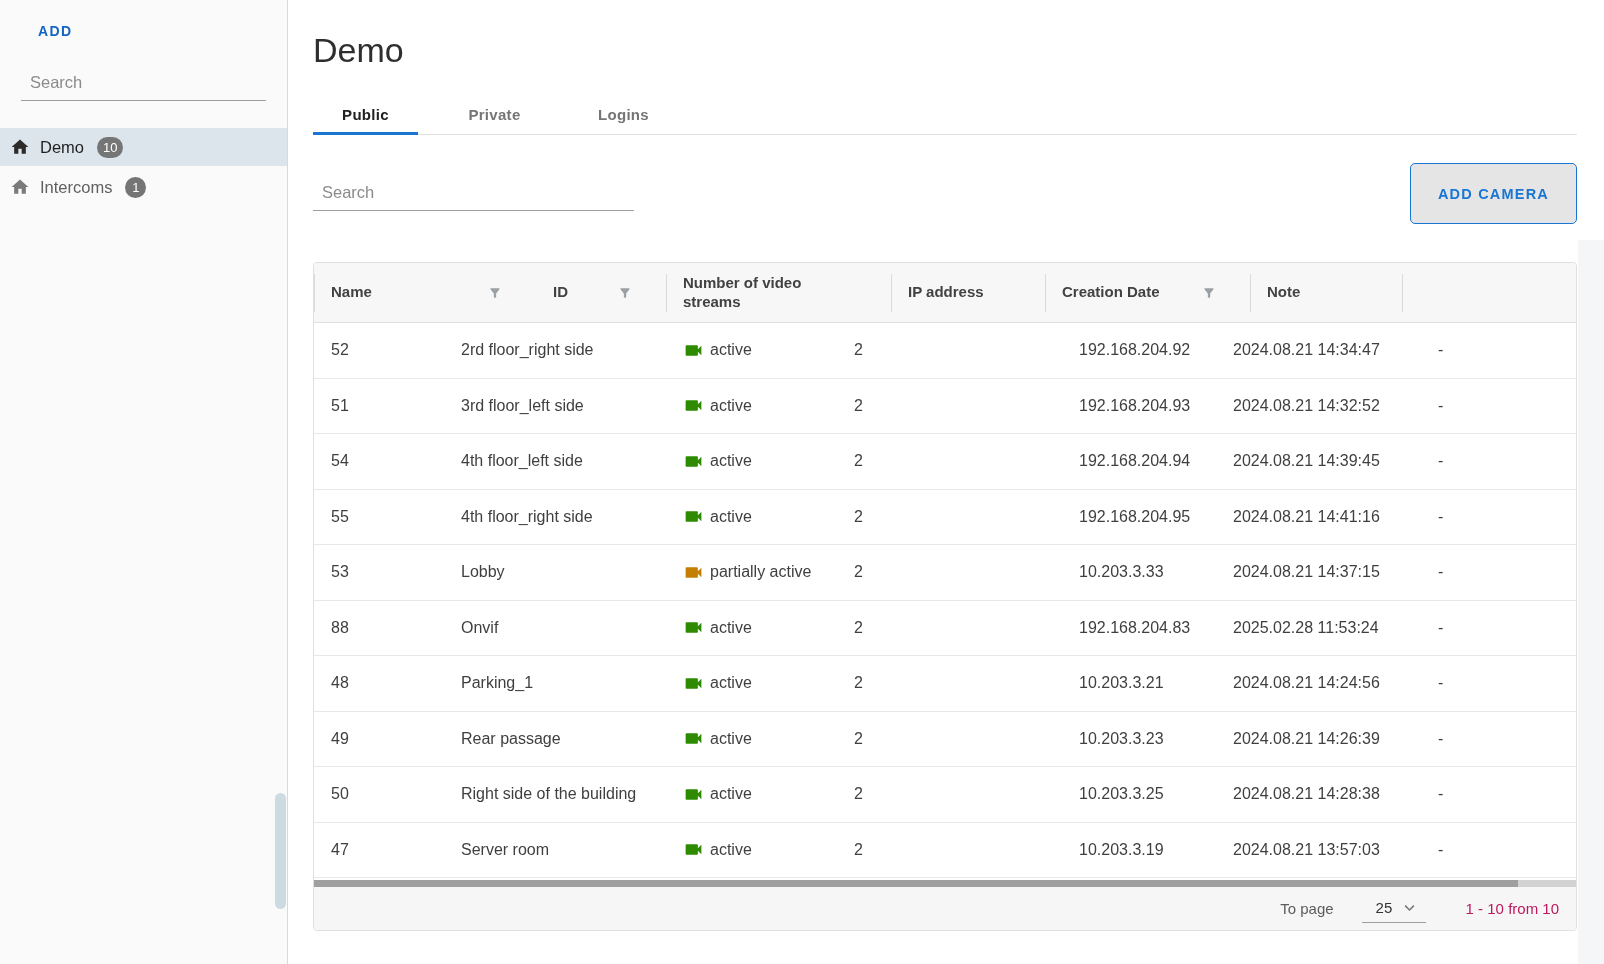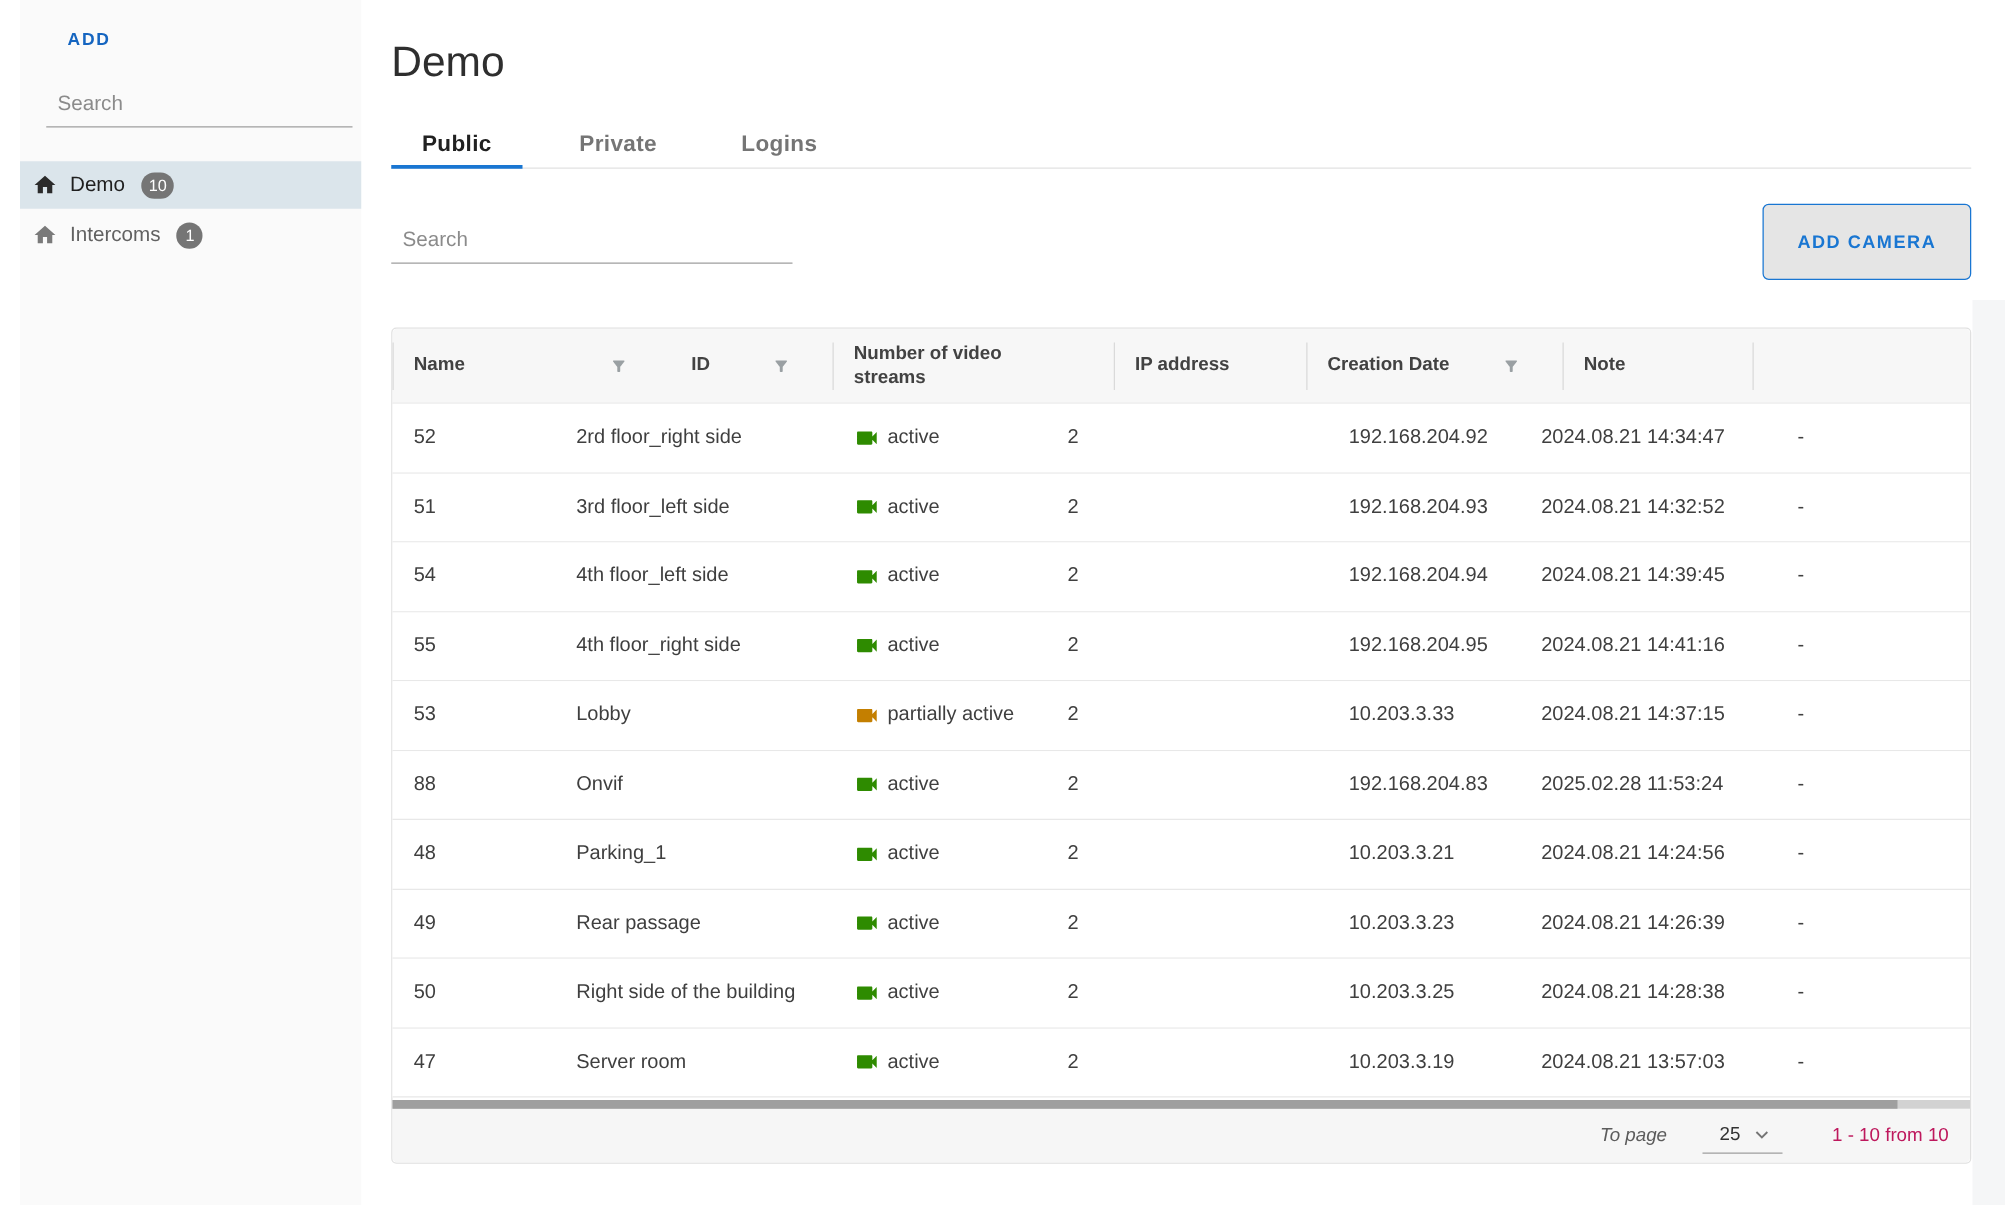--- a/index.html
+++ b/index.html
@@ -7,21 +7,21 @@
   body {
     width:1604px; height:964px; overflow:hidden;
     background:#ffffff;
     font-family:"Liberation Sans","DejaVu Sans",sans-serif;
     color:#3d3d3d;
     position:relative;
   }
 
   
   .sidebar {
-    position:absolute; left:16px; top:0; width:288px; height:964px;
+    position:absolute; left:0; top:0; width:288px; height:964px;
     background:#fafafa; border-right:1px solid #d9d9d9;
   }
   .add-btn {
     display:inline-block; margin:22px 0 0 32px;
     color:#1565c0; font-size:14px; font-weight:700;
     letter-spacing:1.4px; cursor:pointer; background:none; border:none;
     font-family:inherit;
   }
   .sidebar-search { margin:26px 21px 0 21px; }
   .underline-input {
@@ -47,21 +47,21 @@
     border-radius:6px; background:#ccdae2;
   }
 
   
   .main { position:absolute; left:289px; top:0; width:1315px; height:964px; background:#fff; }
   .content { margin:0 0 0 24px; width:1264px; }
   .page-title { margin-top:28px; height:44px; font-size:34px; font-weight:400; color:#2e2e2e; line-height:44px; }
   .tab-bar { display:flex; margin-top:26px; border-bottom:1px solid #e2e2e2; height:37px; }
   .tab {
     min-width:105px; margin-right:24px; text-align:center; line-height:34px;
-    font-size:18px; font-weight:700; color:#757575; letter-spacing:0.3px;
+    font-size:15px; font-weight:700; color:#757575; letter-spacing:0.3px;
     cursor:pointer; position:relative;
   }
   .tab.active { color:#212121; }
   .tab.active::after {
     content:""; position:absolute; left:0; right:0; bottom:-1px; height:3px; background:#1976d2;
   }
   .toolbar { margin-top:36px; height:45px; display:flex; align-items:center; justify-content:space-between; }
   .main-search { width:321px; }
   .add-camera-btn {
     border:1px solid #1976d2; color:#1976d2; background:#e5e5e5; border-radius:5px;
@@ -99,21 +99,21 @@
   .td svg { flex-shrink:0; }
 
   .hscroll { height:7px; background:#d2d2d2; position:relative; margin-top:2px; }
   .hscroll-thumb { position:absolute; left:0; top:0; height:7px; width:1204px; background:#9f9f9f; cursor:pointer; }
 
   .tfoot {
     height:43px; background:#f6f6f6; display:flex; align-items:center;
     justify-content:flex-end; padding-right:17px; border-radius:0 0 4px 4px;
     font-size:15px; color:#4a4a4a;
   }
-  .to-page-label { color:#5c5c5c;font-style:italic; }
+  .to-page-label { color:#5c5c5c; }
   .page-size-select {
     display:flex; align-items:center; gap:10px; margin-left:28px;
     border-bottom:1px solid #9e9e9e; padding:4px 4px 6px 14px; cursor:pointer;
     color:#333; min-width:64px;
   }
   .range-label { margin-left:40px; color:#be185d; }
 
   .right-gutter {
     position:absolute; left:1578px; top:240px; width:26px; height:724px; background:#f5f6f7;
   }

